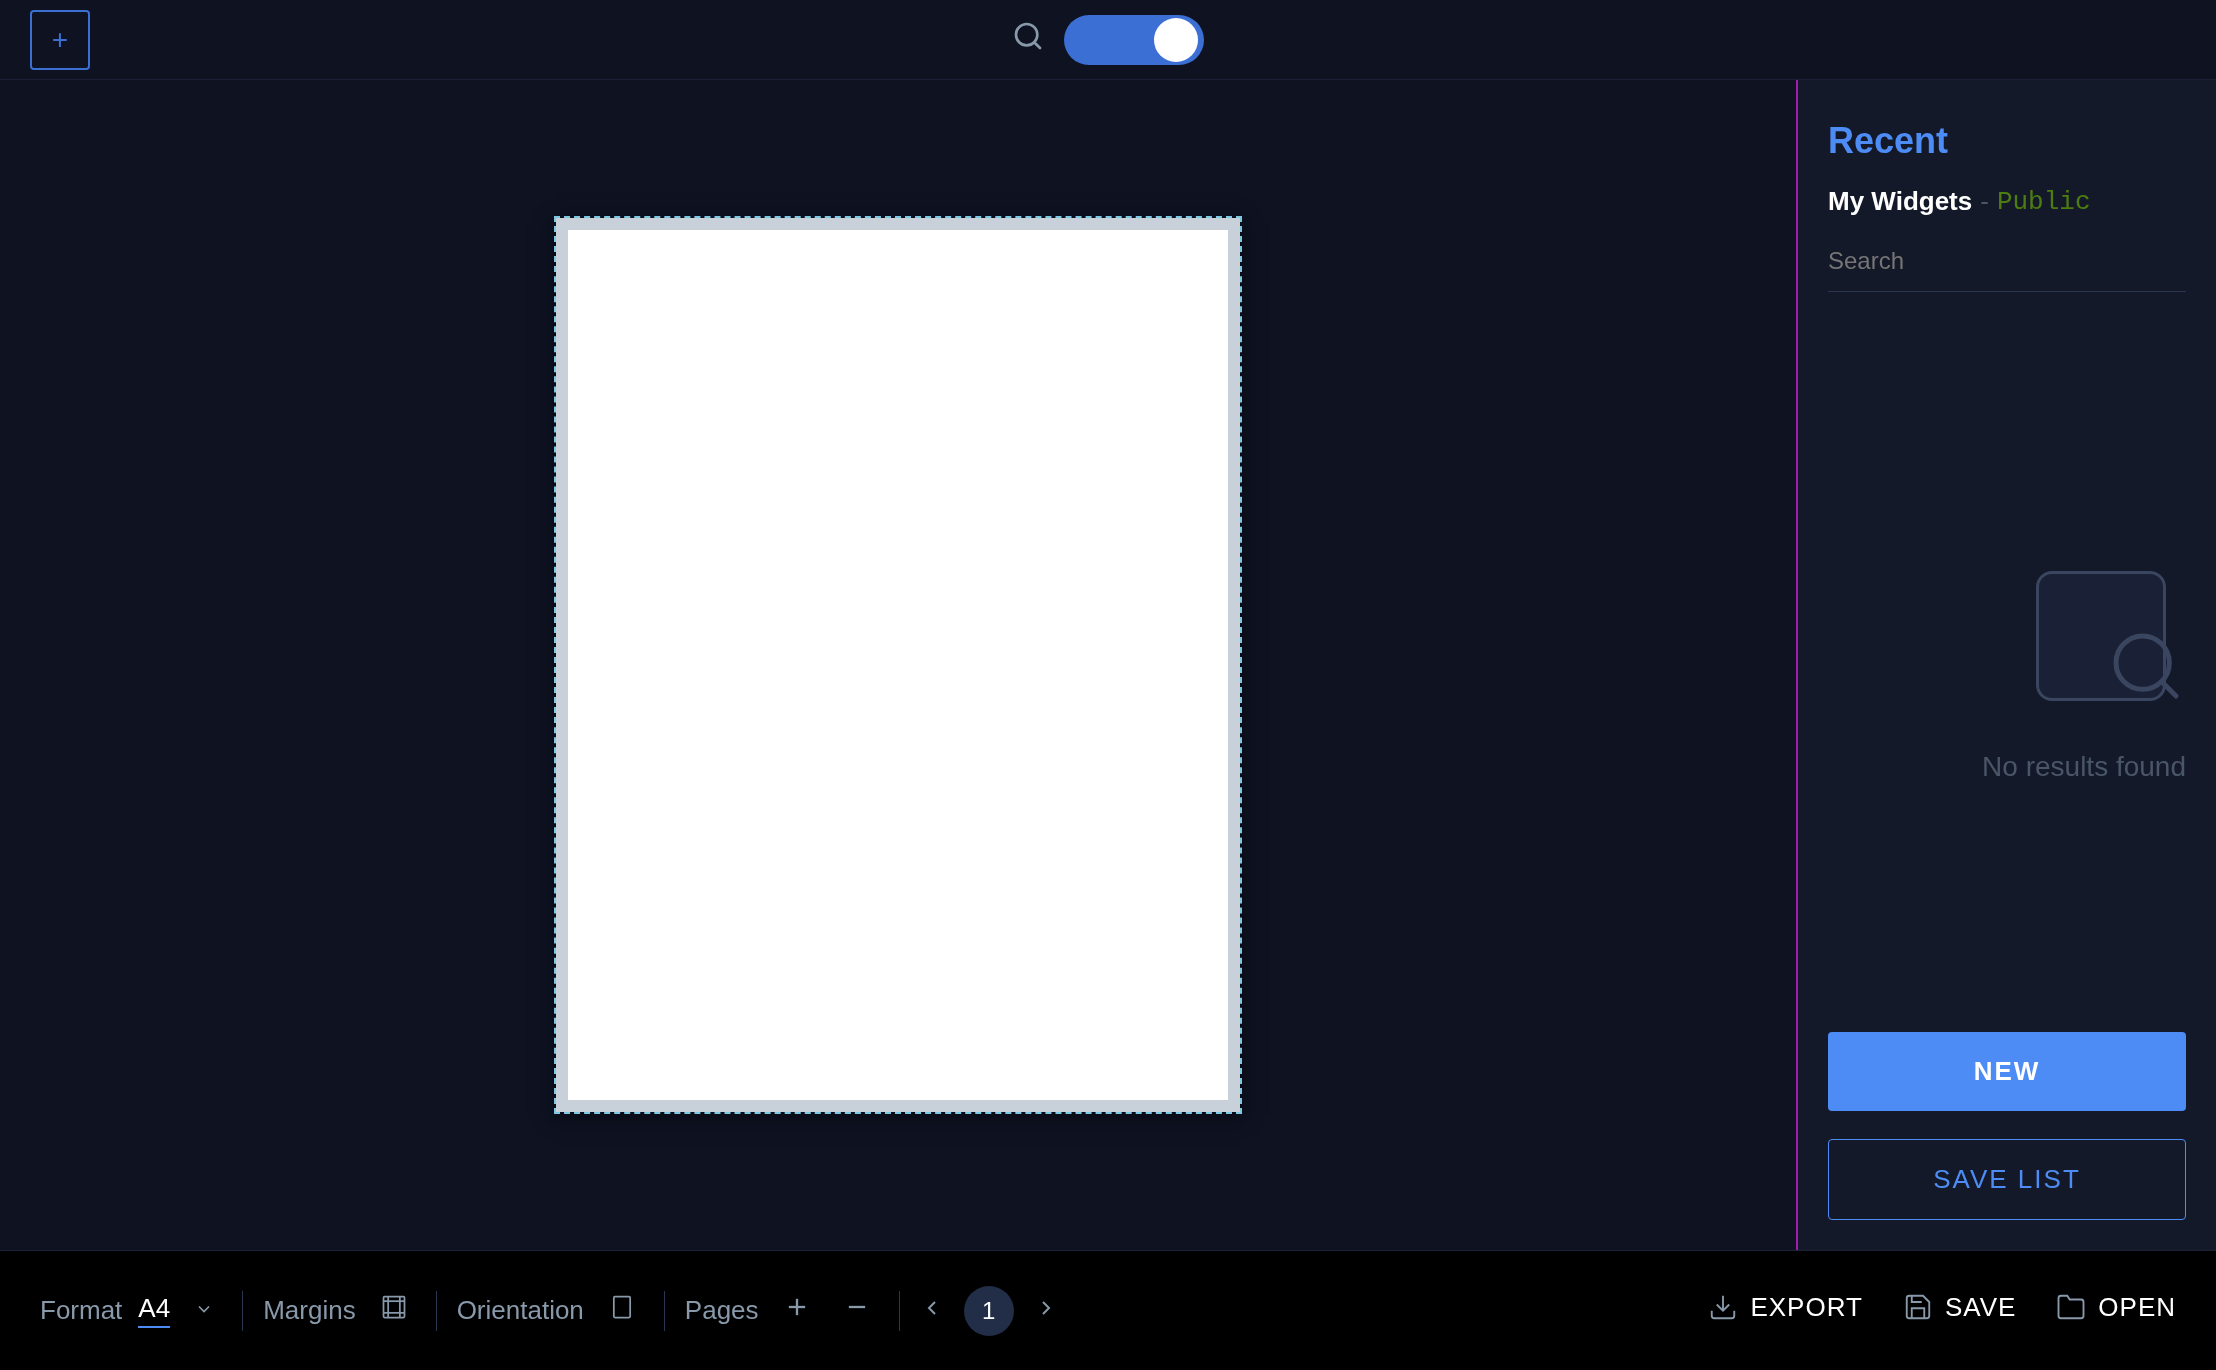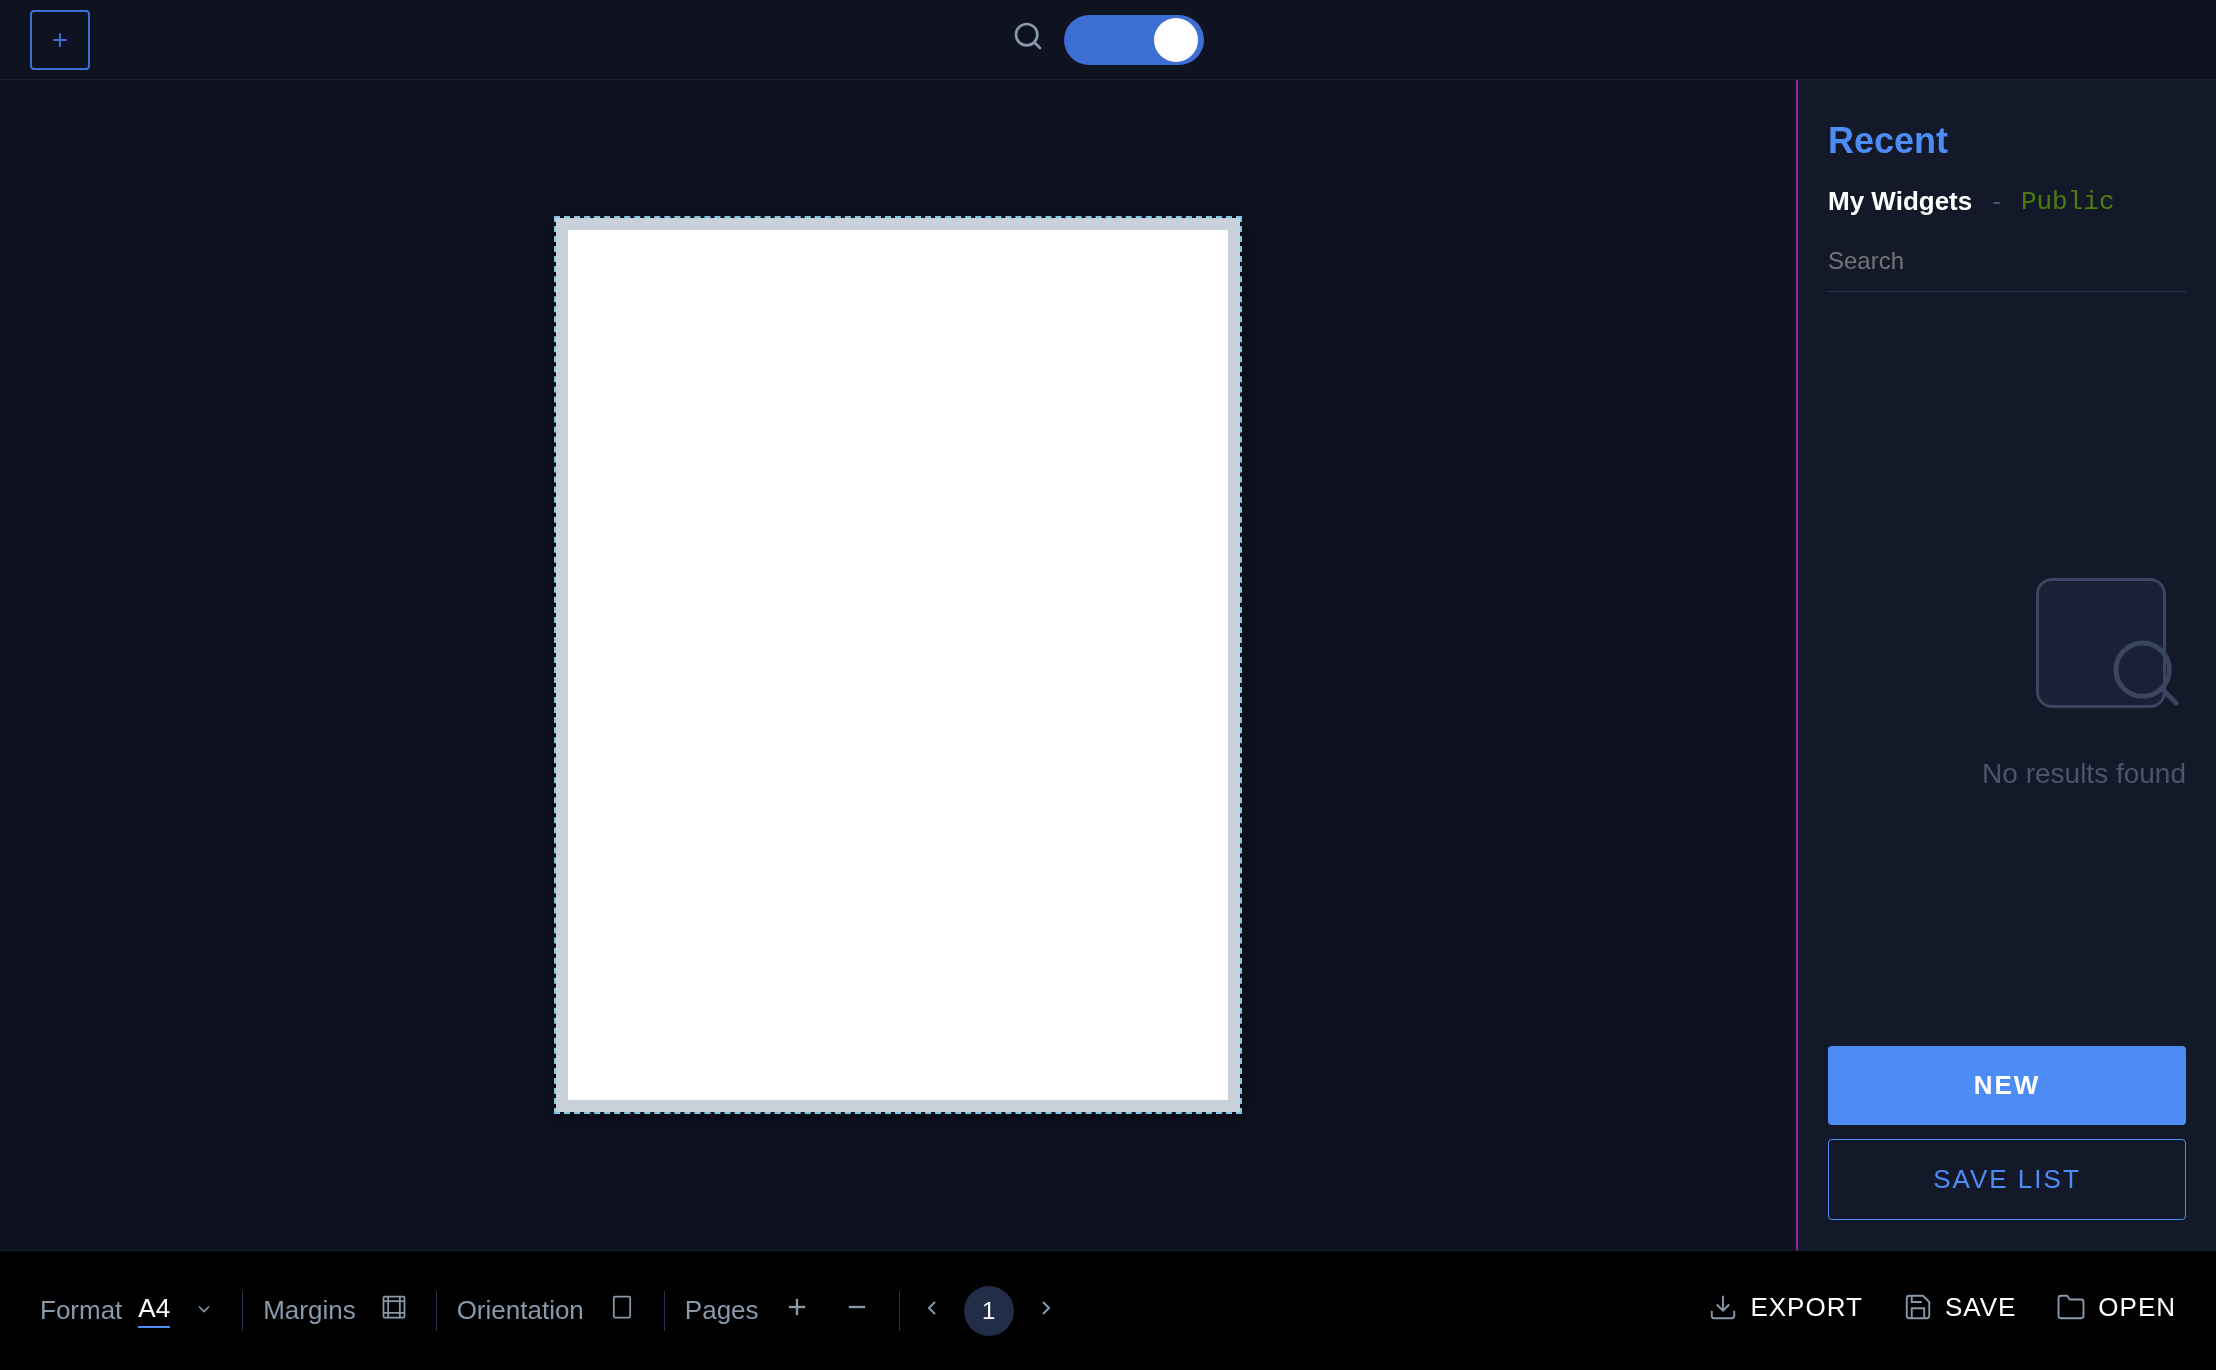--- a/index.html
+++ b/index.html
@@ -236,21 +236,21 @@
     .sidebar-title {
       color: #4d8cf5;
       font-size: 36px;
       font-weight: 600;
       margin-bottom: 24px;
     }
 
     .sidebar-tabs {
       display: flex;
       align-items: center;
-      gap: 20px;
+      gap: 8px;
       margin-bottom: 30px;
     }
 
     .tab-active {
       color: #fff;
       font-size: 26px;
       font-weight: 600;
       cursor: pointer;
     }
 
@@ -316,21 +316,21 @@
     }
 
     .no-results-text {
       color: #4a5568;
       font-size: 28px;
     }
 
     .sidebar-buttons {
       display: flex;
       flex-direction: column;
-      gap: 14px;
+      gap: 28px;
       margin-top: 20px;
     }
 
     .btn-new {
       background: #4d8cf5;
       color: #fff;
       border: none;
       padding: 24px;
       font-size: 26px;
       font-weight: 600;

